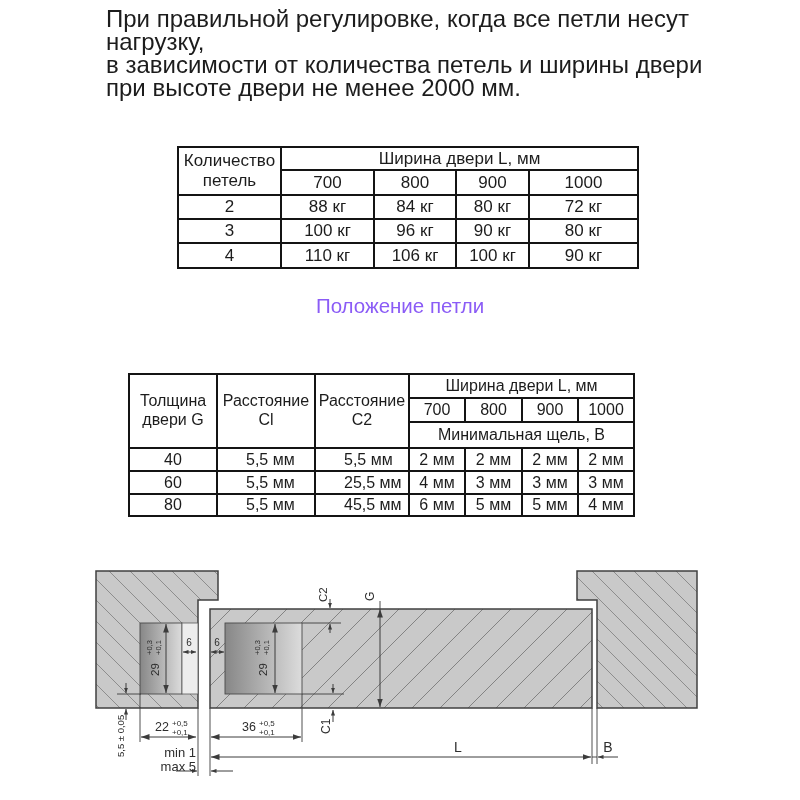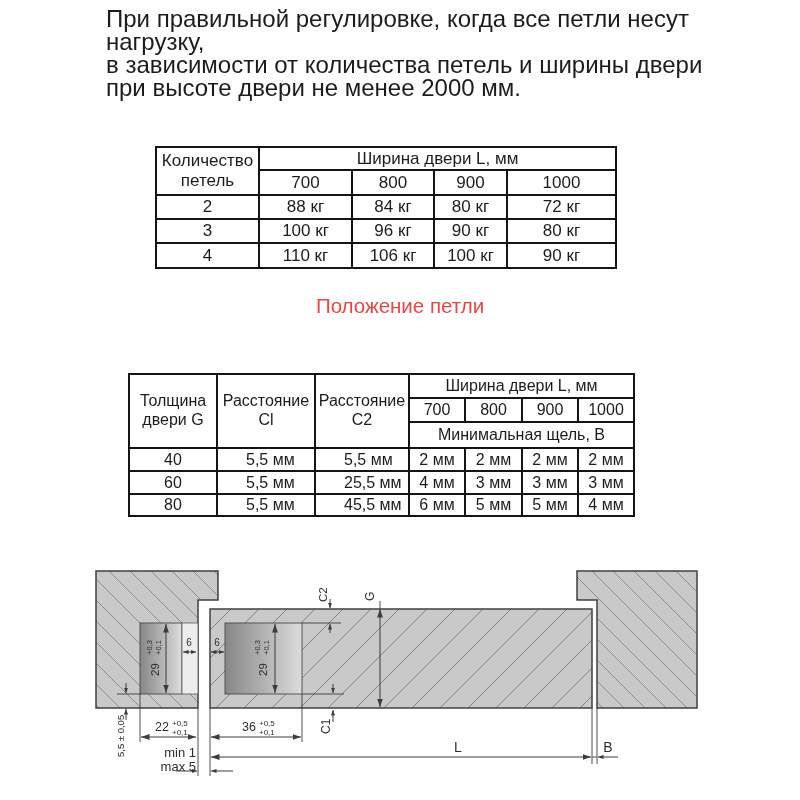--- a/index.html
+++ b/index.html
@@ -2,24 +2,24 @@
 <html><head>
 <meta charset="utf-8">
 <style>
   html,body{margin:0;padding:0;}
   body{
     width:800px;height:800px;position:relative;background:#ffffff;
     font-family:"Liberation Sans","DejaVu Sans",sans-serif;color:#1c1c1c;
     overflow:hidden;
   }
   .intro{position:absolute;left:106px;top:7px;width:600px;font-size:24px;line-height:23px;color:#1c1c1c;}
-  .subtitle{position:absolute;left:0;top:293px;width:800px;text-align:center;font-size:20.5px;line-height:25px;color:#ef4444;}
+  .subtitle{position:absolute;left:0;top:293px;width:800px;text-align:center;font-size:20.5px;line-height:25px;color:#8b5cf6;}
   table{border-collapse:collapse;table-layout:fixed;}
   th,td{border:2px solid #141414;text-align:center;vertical-align:middle;padding:0;font-weight:normal;}
-  .t1{position:absolute;left:155px;top:146px;width:460px;font-size:17px;}
+  .t1{position:absolute;left:177px;top:146px;width:460px;font-size:17px;}
   .t2{position:absolute;left:128px;top:373px;width:505px;font-size:16px;}
   .t2 td.ld{text-align:left;padding-left:28px;}
   .hdr{line-height:1.18;}
   svg text{font-family:"Liberation Sans","DejaVu Sans",sans-serif;fill:#2e2e2e;}
 </style>
 </head>
 <body>
 
 <div class="intro">
   <div>При правильной регулировке, когда все петли несут нагрузку,</div>

